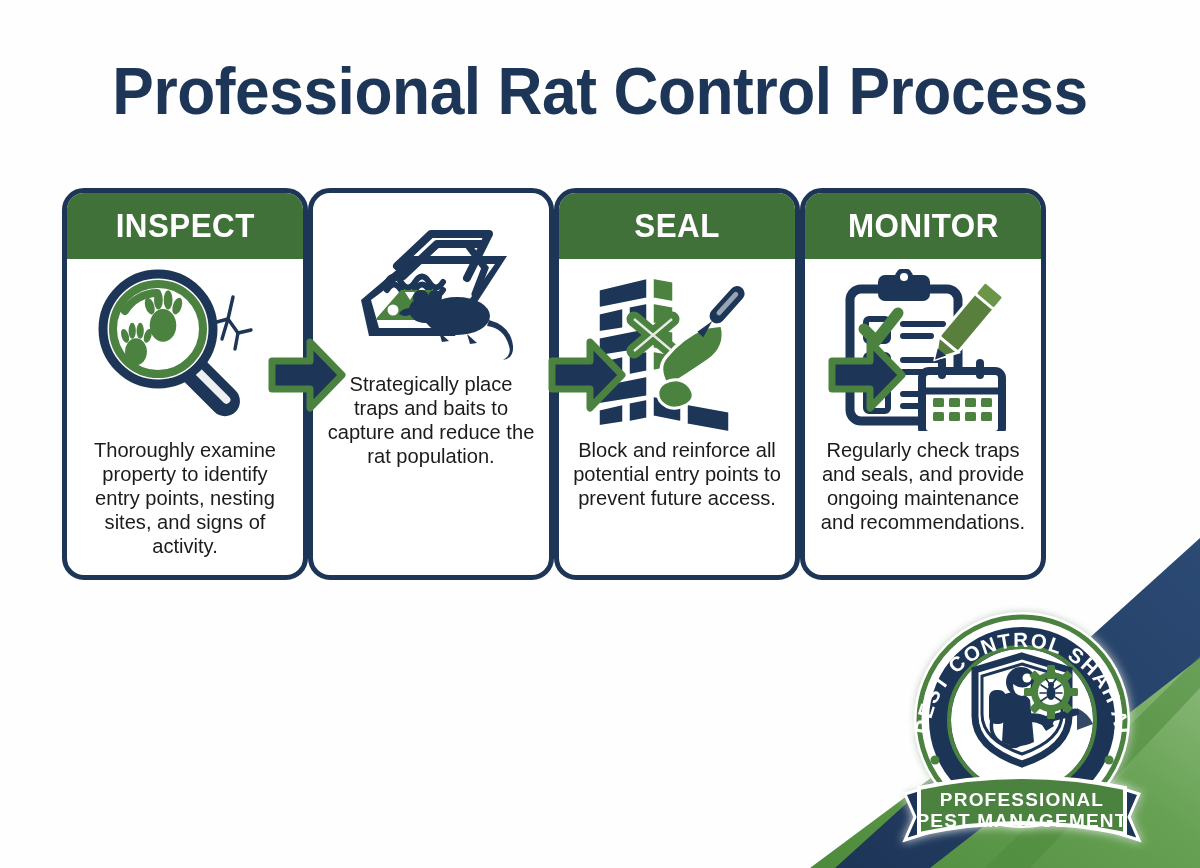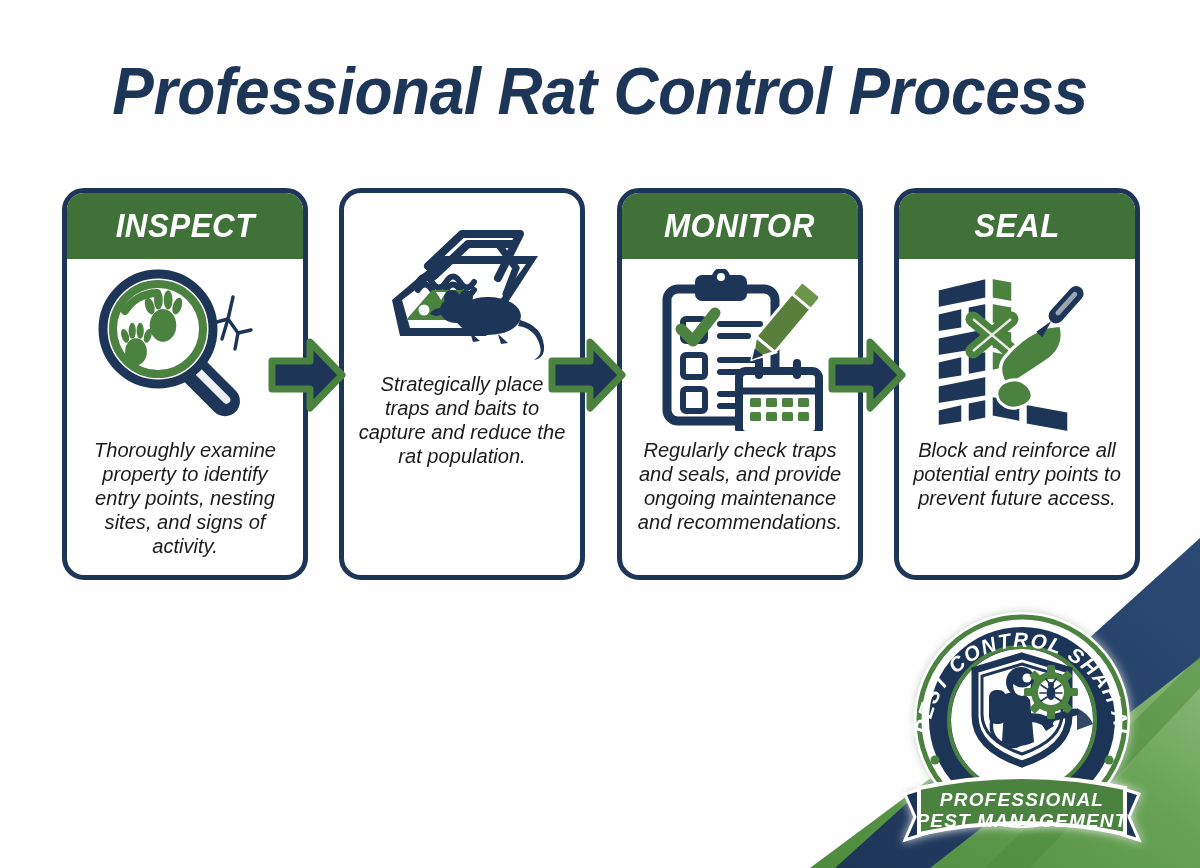--- a/index.html
+++ b/index.html
@@ -11,21 +11,20 @@
     font-family: "Liberation Sans", sans-serif;
     overflow: hidden;
   }
 
   #stage {
     position: relative;
     width: 1200px;
     height: 868px;
     background: #fefefe;
     overflow: hidden;
-    font-style: italic;
   }
 
   
   .page-title {
     position: absolute;
     left: 0;
     top: 52px;
     width: 1200px;
     text-align: center;
     font-family: "Liberation Sans Narrow", "Liberation Sans", sans-serif;
@@ -39,21 +38,20 @@
   }
 
   
   .cards {
     position: absolute;
     left: 62px;
     top: 188px;
     width: 1078px;
     height: 392px;
     display: flex;
-    justify-content: space-between;
   }
 
   .card {
     position: relative;
     width: 246px;
     height: 392px;
     background: #ffffff;
     border: 5px solid #1d3557;
     border-radius: 22px;
     overflow: hidden;
@@ -239,20 +237,71 @@
             <path d="M16 36 l3 10 l7 -1 Z"></path>
             <path d="M44 38 l3 10 l7 -1 Z"></path>
           </g>
         </svg>
       </div>
       <div class="card-desc">Strategically place traps and baits to capture and reduce the rat population.</div>
     </div>
 
     <div class="card">
       <div class="card-header">
+        <span class="label">SEAL</span>
+      </div>
+      <div class="card-icon">
+        <svg width="175" height="165" viewBox="0 0 175 165" xmlns="http://www.w3.org/2000/svg">
+
+          <g fill="#1d3557" stroke="#ffffff" stroke-width="3.5">
+            <path d="M8 22 L58 10 L58 32 L8 42 Z"></path>
+            <path d="M8 46 L34 40 L34 62 L8 66 Z"></path>
+            <path d="M38 39 L58 35 L58 57 L38 61 Z"></path>
+            <path d="M8 70 L58 60 L58 82 L8 90 Z"></path>
+            <path d="M8 94 L34 88 L34 110 L8 114 Z"></path>
+            <path d="M38 87 L58 83 L58 105 L38 109 Z"></path>
+            <path d="M8 118 L58 108 L58 130 L8 138 Z"></path>
+            <path d="M8 142 L34 136 L34 156 L8 160 Z"></path>
+            <path d="M38 135 L58 131 L58 152 L38 156 Z"></path>
+          </g>
+
+          <g stroke="#ffffff" stroke-width="3.5">
+            <path d="M62 10 L84 14 L84 36 L62 32 Z" fill="#4b8240"></path>
+            <path d="M62 35 L84 39 L84 61 L62 57 Z" fill="#4b8240"></path>
+            <path d="M62 60 L84 64 L84 86 L62 82 Z" fill="#4b8240"></path>
+            <path d="M62 83 L84 87 L84 100 L62 105 Z" fill="#4b8240"></path>
+            <path d="M62 128 L92 134 L92 156 L62 150 Z" fill="#1d3557"></path>
+            <path d="M96 136 L140 144 L140 166 L96 158 Z" fill="#1d3557"></path>
+          </g>
+
+          <g stroke="#4b8240" stroke-width="15" stroke-linecap="round">
+            <path d="M44 52 L82 84"></path>
+            <path d="M82 52 L44 84"></path>
+          </g>
+          <g stroke="#ffffff" stroke-width="2.4" fill="none" opacity="0.85">
+            <path d="M44 52 L82 84"></path>
+            <path d="M82 52 L44 84"></path>
+          </g>
+
+          <path d="M132 58 q6 22 -14 36 q-22 15 -40 26 q-12 -18 -2 -30 q16 -20 40 -30 Z" fill="#4b8240" stroke="#ffffff" stroke-width="3.5"></path>
+
+          <g transform="rotate(42 135 52)">
+            <rect x="118" y="16" width="18" height="48" rx="9" fill="#1d3557" stroke="#ffffff" stroke-width="3"></rect>
+            <rect x="124" y="24" width="5" height="30" rx="2.5" fill="#ffffff" opacity="0.55"></rect>
+            <path d="M127 62 l-4 18 l8 0 Z" fill="#1d3557"></path>
+          </g>
+
+          <path d="M74 116 q16 -8 26 4 q8 11 -4 18 q-16 8 -26 -4 q-6 -11 4 -18 Z" fill="#4b8240" stroke="#ffffff" stroke-width="3"></path>
+        </svg>
+      </div>
+      <div class="card-desc">Block and reinforce all potential entry points to prevent future access.</div>
+    </div>
+
+    <div class="card">
+      <div class="card-header">
         <span class="label">MONITOR</span>
       </div>
       <div class="card-icon">
         <svg width="170" height="162" viewBox="0 0 170 162" xmlns="http://www.w3.org/2000/svg">
 
           <rect x="12" y="20" width="108" height="132" rx="11" fill="#ffffff" stroke="#1d3557" stroke-width="9"></rect>
 
           <rect x="40" y="6" width="52" height="26" rx="7" fill="#1d3557"></rect>
           <circle cx="66" cy="8" r="9" fill="#1d3557"></circle>
           <circle cx="66" cy="8" r="4" fill="#ffffff"></circle>
@@ -291,71 +340,20 @@
               <rect x="27" y="49" width="11" height="9" rx="1.5"></rect>
               <rect x="43" y="49" width="11" height="9" rx="1.5"></rect>
               <rect x="59" y="49" width="11" height="9" rx="1.5"></rect>
             </g>
           </g>
         </svg>
       </div>
       <div class="card-desc">Regularly check traps and seals, and provide ongoing maintenance and recommendations.</div>
     </div>
 
-    <div class="card">
-      <div class="card-header">
-        <span class="label">SEAL</span>
-      </div>
-      <div class="card-icon">
-        <svg width="175" height="165" viewBox="0 0 175 165" xmlns="http://www.w3.org/2000/svg">
-
-          <g fill="#1d3557" stroke="#ffffff" stroke-width="3.5">
-            <path d="M8 22 L58 10 L58 32 L8 42 Z"></path>
-            <path d="M8 46 L34 40 L34 62 L8 66 Z"></path>
-            <path d="M38 39 L58 35 L58 57 L38 61 Z"></path>
-            <path d="M8 70 L58 60 L58 82 L8 90 Z"></path>
-            <path d="M8 94 L34 88 L34 110 L8 114 Z"></path>
-            <path d="M38 87 L58 83 L58 105 L38 109 Z"></path>
-            <path d="M8 118 L58 108 L58 130 L8 138 Z"></path>
-            <path d="M8 142 L34 136 L34 156 L8 160 Z"></path>
-            <path d="M38 135 L58 131 L58 152 L38 156 Z"></path>
-          </g>
-
-          <g stroke="#ffffff" stroke-width="3.5">
-            <path d="M62 10 L84 14 L84 36 L62 32 Z" fill="#4b8240"></path>
-            <path d="M62 35 L84 39 L84 61 L62 57 Z" fill="#4b8240"></path>
-            <path d="M62 60 L84 64 L84 86 L62 82 Z" fill="#4b8240"></path>
-            <path d="M62 83 L84 87 L84 100 L62 105 Z" fill="#4b8240"></path>
-            <path d="M62 128 L92 134 L92 156 L62 150 Z" fill="#1d3557"></path>
-            <path d="M96 136 L140 144 L140 166 L96 158 Z" fill="#1d3557"></path>
-          </g>
-
-          <g stroke="#4b8240" stroke-width="15" stroke-linecap="round">
-            <path d="M44 52 L82 84"></path>
-            <path d="M82 52 L44 84"></path>
-          </g>
-          <g stroke="#ffffff" stroke-width="2.4" fill="none" opacity="0.85">
-            <path d="M44 52 L82 84"></path>
-            <path d="M82 52 L44 84"></path>
-          </g>
-
-          <path d="M132 58 q6 22 -14 36 q-22 15 -40 26 q-12 -18 -2 -30 q16 -20 40 -30 Z" fill="#4b8240" stroke="#ffffff" stroke-width="3.5"></path>
-
-          <g transform="rotate(42 135 52)">
-            <rect x="118" y="16" width="18" height="48" rx="9" fill="#1d3557" stroke="#ffffff" stroke-width="3"></rect>
-            <rect x="124" y="24" width="5" height="30" rx="2.5" fill="#ffffff" opacity="0.55"></rect>
-            <path d="M127 62 l-4 18 l8 0 Z" fill="#1d3557"></path>
-          </g>
-
-          <path d="M74 116 q16 -8 26 4 q8 11 -4 18 q-16 8 -26 -4 q-6 -11 4 -18 Z" fill="#4b8240" stroke="#ffffff" stroke-width="3"></path>
-        </svg>
-      </div>
-      <div class="card-desc">Block and reinforce all potential entry points to prevent future access.</div>
-    </div>
-
   </div>
 
   <svg class="arrow arrow-1" viewBox="0 0 78 76" xmlns="http://www.w3.org/2000/svg">
     <polygon points="4,24 42,24 42,5 74,38 42,71 42,52 4,52" fill="#1d3557" stroke="#4b8240" stroke-width="7" stroke-linejoin="round"></polygon>
   </svg>
   <svg class="arrow arrow-2" viewBox="0 0 78 76" xmlns="http://www.w3.org/2000/svg">
     <polygon points="4,24 42,24 42,5 74,38 42,71 42,52 4,52" fill="#1d3557" stroke="#4b8240" stroke-width="7" stroke-linejoin="round"></polygon>
   </svg>
   <svg class="arrow arrow-3" viewBox="0 0 78 76" xmlns="http://www.w3.org/2000/svg">
     <polygon points="4,24 42,24 42,5 74,38 42,71 42,52 4,52" fill="#1d3557" stroke="#4b8240" stroke-width="7" stroke-linejoin="round"></polygon>

